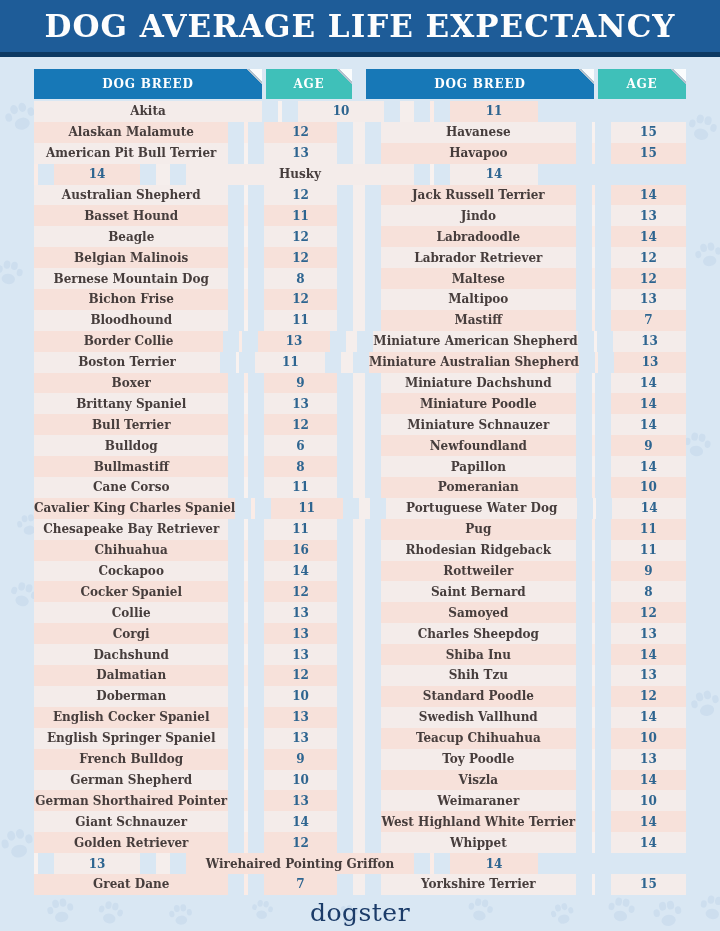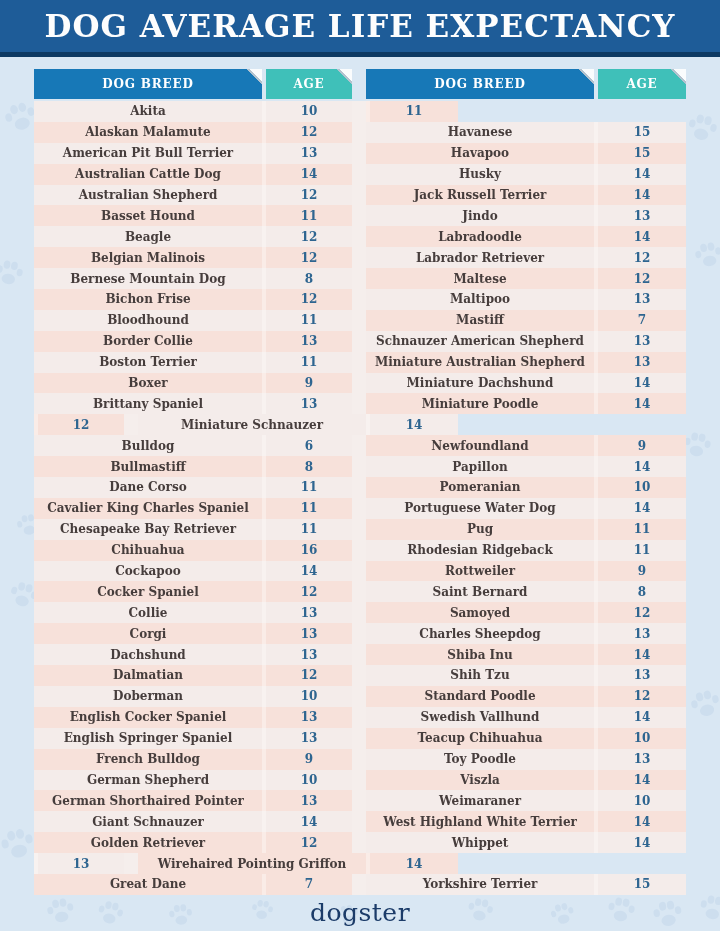--- a/index.html
+++ b/index.html
@@ -34,21 +34,21 @@
   .hdr-age   { width:86px;  background:#3fc0b9;justify-content:center; }
   .hdr-age.wide { width:88px; }
   .hdr-seam  { width:4px; }
   .hdr-gap   { width:14px; }
   .fold {
     position:absolute; top:0; right:0; width:15px; height:15px;
     background:linear-gradient(225deg,#fafcfd 42%,#b3c3cf 42%,#b3c3cf 52%,transparent 52%);
   }
 
   .rows { display:flex; flex-direction:column; }
-  .row { display:flex; height:20.9px; }
+  .row { display:flex; height:20.9px;gap:16px; }
   .cell {
     display:flex; align-items:center; justify-content:center;
     font-size:12px; font-weight:bold; color:#463d3c; white-space:nowrap;
   }
   .cell.breed { width:228px; }
   .cell.age   { width:86px; color:#2e6590; }
   .cell.age.wide { width:88px; }
   .seam { width:4px; }
   .midgap { width:14px; background:#f5eeec; }
   .pink  { background:#f7e1da; }
@@ -188,21 +188,20 @@
         <div class="row">
           <div class="cell breed light">American Pit Bull Terrier</div>
           <div class="seam lightseam"></div>
           <div class="cell age light">13</div>
           <div class="midgap"></div>
           <div class="cell breed pink">Havapoo</div>
           <div class="seam pinkseam"></div>
           <div class="cell age wide pink">15</div>
         </div>
         <div class="row">
-          <div class="cell breed pink">Australian Cattle Dog</div>
           <div class="seam pinkseam"></div>
           <div class="cell age pink">14</div>
           <div class="midgap"></div>
           <div class="cell breed light">Husky</div>
           <div class="seam lightseam"></div>
           <div class="cell age wide light">14</div>
         </div>
         <div class="row">
           <div class="cell breed light">Australian Shepherd</div>
           <div class="seam lightseam"></div>
@@ -264,21 +263,21 @@
           <div class="midgap"></div>
           <div class="cell breed pink">Mastiff</div>
           <div class="seam pinkseam"></div>
           <div class="cell age wide pink">7</div>
         </div>
         <div class="row">
           <div class="cell breed pink">Border Collie</div>
           <div class="seam pinkseam"></div>
           <div class="cell age pink">13</div>
           <div class="midgap"></div>
-          <div class="cell breed light">Schnauzer American Shepherd</div>
+          <div class="cell breed light">Miniature American Shepherd</div>
           <div class="seam lightseam"></div>
           <div class="cell age wide light">13</div>
         </div>
         <div class="row">
           <div class="cell breed light">Boston Terrier</div>
           <div class="seam lightseam"></div>
           <div class="cell age light">11</div>
           <div class="midgap"></div>
           <div class="cell breed pink">Miniature Australian Shepherd</div>
           <div class="seam pinkseam"></div>
@@ -296,20 +295,21 @@
         <div class="row">
           <div class="cell breed light">Brittany Spaniel</div>
           <div class="seam lightseam"></div>
           <div class="cell age light">13</div>
           <div class="midgap"></div>
           <div class="cell breed pink">Miniature Poodle</div>
           <div class="seam pinkseam"></div>
           <div class="cell age wide pink">14</div>
         </div>
         <div class="row">
+          <div class="cell breed pink">Bull Terrier</div>
           <div class="seam pinkseam"></div>
           <div class="cell age pink">12</div>
           <div class="midgap"></div>
           <div class="cell breed light">Miniature Schnauzer</div>
           <div class="seam lightseam"></div>
           <div class="cell age wide light">14</div>
         </div>
         <div class="row">
           <div class="cell breed light">Bulldog</div>
           <div class="seam lightseam"></div>
@@ -322,21 +322,21 @@
         <div class="row">
           <div class="cell breed pink">Bullmastiff</div>
           <div class="seam pinkseam"></div>
           <div class="cell age pink">8</div>
           <div class="midgap"></div>
           <div class="cell breed light">Papillon</div>
           <div class="seam lightseam"></div>
           <div class="cell age wide light">14</div>
         </div>
         <div class="row">
-          <div class="cell breed light">Dane Corso</div>
+          <div class="cell breed light">Cane Corso</div>
           <div class="seam lightseam"></div>
           <div class="cell age light">11</div>
           <div class="midgap"></div>
           <div class="cell breed pink">Pomeranian</div>
           <div class="seam pinkseam"></div>
           <div class="cell age wide pink">10</div>
         </div>
         <div class="row">
           <div class="cell breed pink">Cavalier King Charles Spaniel</div>
           <div class="seam pinkseam"></div>

